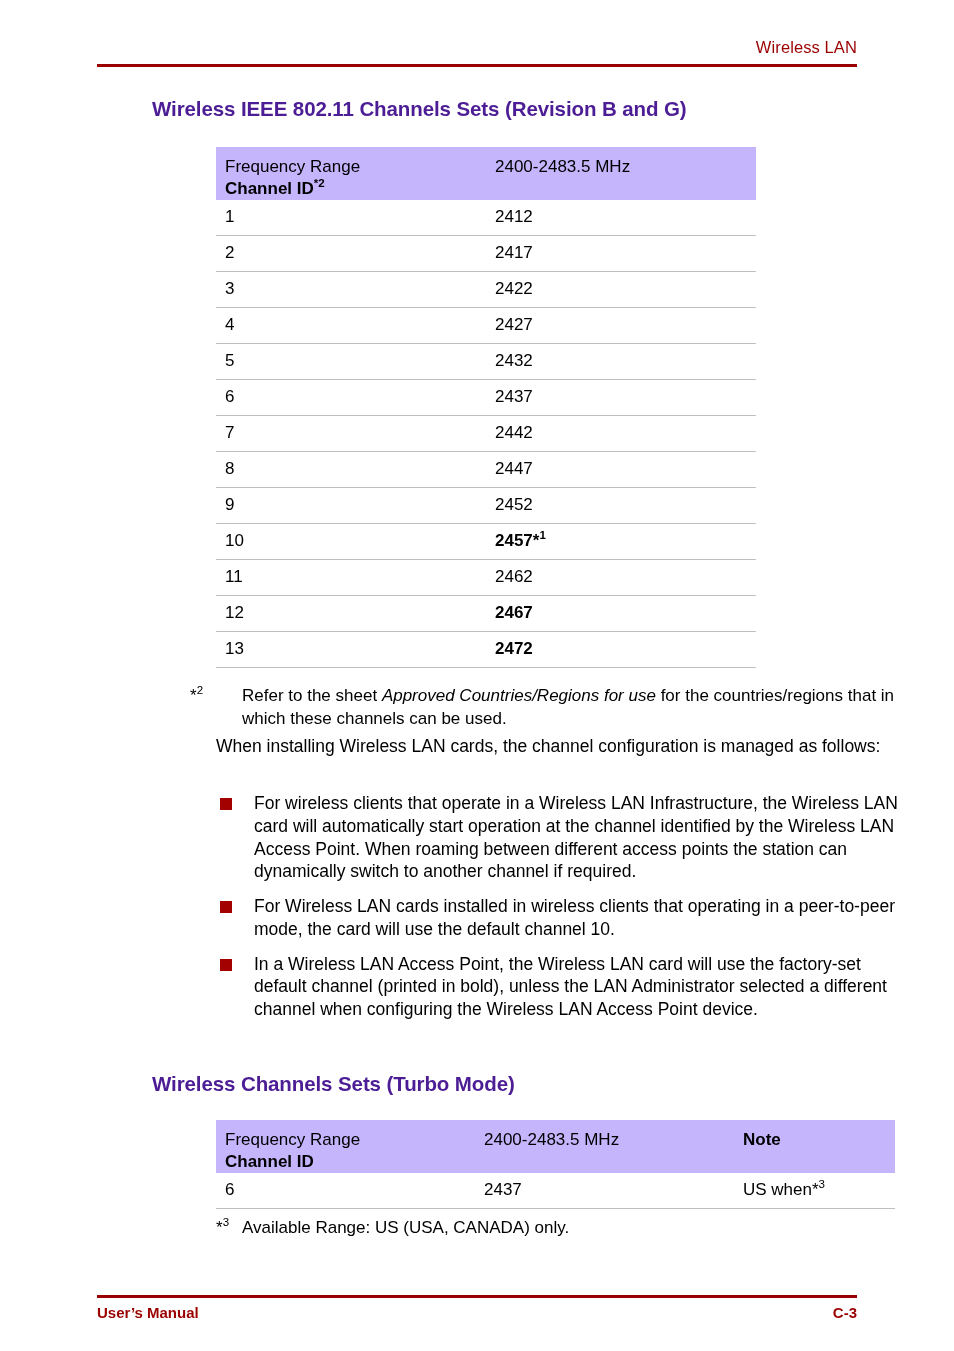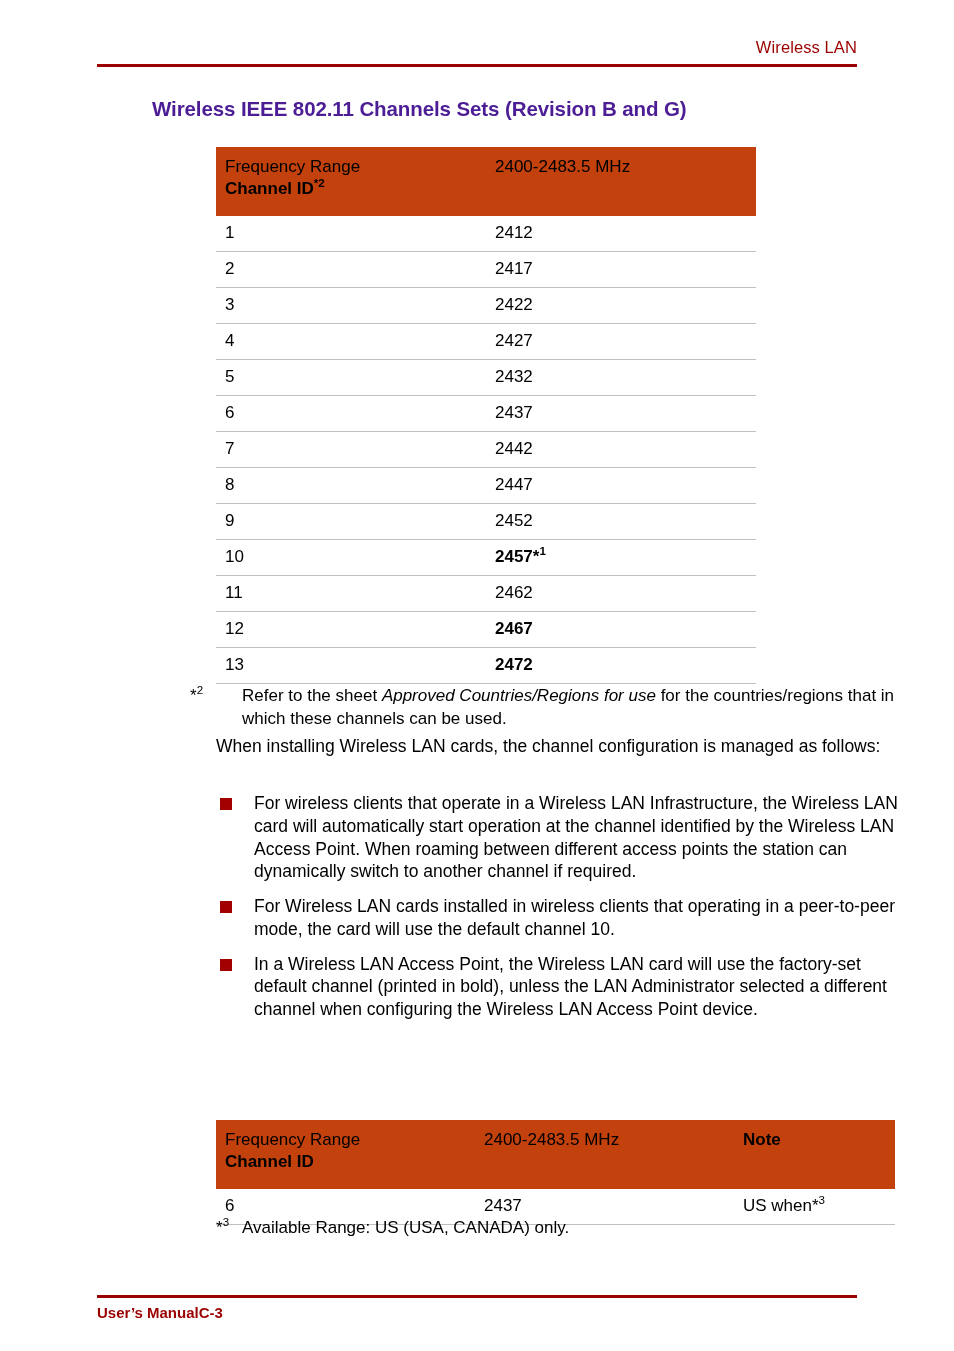--- a/index.html
+++ b/index.html
@@ -53,20 +53,21 @@
     width: 760px;
     height: 3px;
     background: #9b0000;
   }
   .page-footer {
     position: absolute;
     left: 97px;
     top: 1292px;
     width: 760px;
     display: flex;
+    justify-content: space-between;
     align-items: baseline;
   }
   .page-footer .ftr-text {
     font-size: 15px;
     font-weight: bold;
     color: #9b0000;
   }
 
   
   .h1 {
@@ -98,23 +99,23 @@
     width: 679px;
   }
 
   .doc-table td, .doc-table th {
     text-align: left;
     vertical-align: top;
     padding: 7px 0 8px 9px;
     font-weight: normal;
   }
   .doc-table thead td {
-    background: #c2410c;
+    background: #c4b5fd;
     padding-top: 9px;
-    padding-bottom: 16px;
+    padding-bottom: 0;
     line-height: 1.30;
   }
   .doc-table tbody tr td {
     border-bottom: 1.5px solid #bfbfbf;
   }
   .doc-table tbody tr:first-child td {
     border-top: none;
   }
   .b { font-weight: bold; }
   sup {
@@ -277,20 +278,21 @@
   </div>
 
   <div class="body-para">When installing Wireless LAN cards, the channel configuration is managed as follows:</div>
 
   <div class="bullet-list" id="bullet-list">
       <div class="bullet-item"><span class="bullet-sq" style="background: rgb(163, 0, 0);"></span><span>For wireless clients that operate in a Wireless LAN Infrastructure, the Wireless LAN card will automatically start operation at the channel identified by the Wireless LAN Access Point. When roaming between different access points the station can dynamically switch to another channel if required.</span></div>
       <div class="bullet-item"><span class="bullet-sq" style="background: rgb(163, 0, 0);"></span><span>For Wireless LAN cards installed in wireless clients that operating in a peer-to-peer mode, the card will use the default channel 10.</span></div>
       <div class="bullet-item"><span class="bullet-sq" style="background: rgb(163, 0, 0);"></span><span>In a Wireless LAN Access Point, the Wireless LAN card will use the factory-set default channel (printed in bold), unless the LAN Administrator selected a different channel when configuring the Wireless LAN Access Point device.</span></div>
     </div>
 
+  <div class="h1" id="heading-2">Wireless Channels Sets (Turbo Mode)</div>
 
   <table class="doc-table" id="table-turbo">
     <colgroup>
       <col class="col-a">
         <col class="col-b">
         <col class="col-c">
     </colgroup>
     <thead>
       <tr>
         <td>

